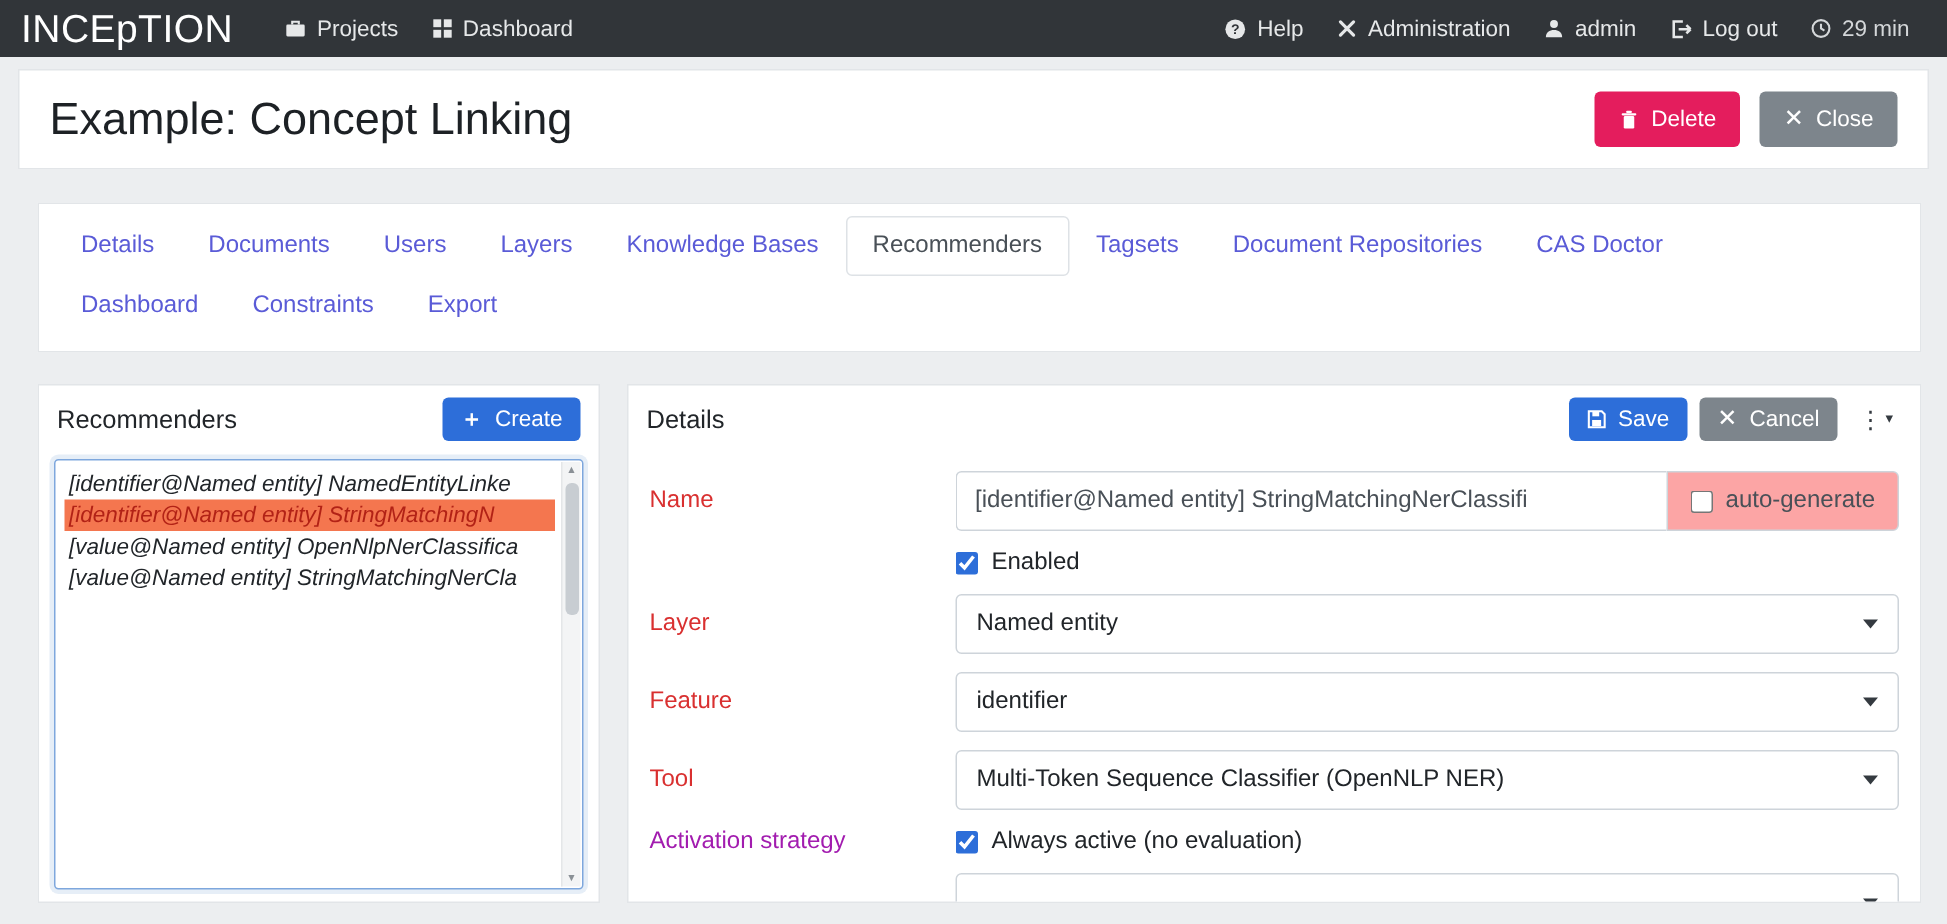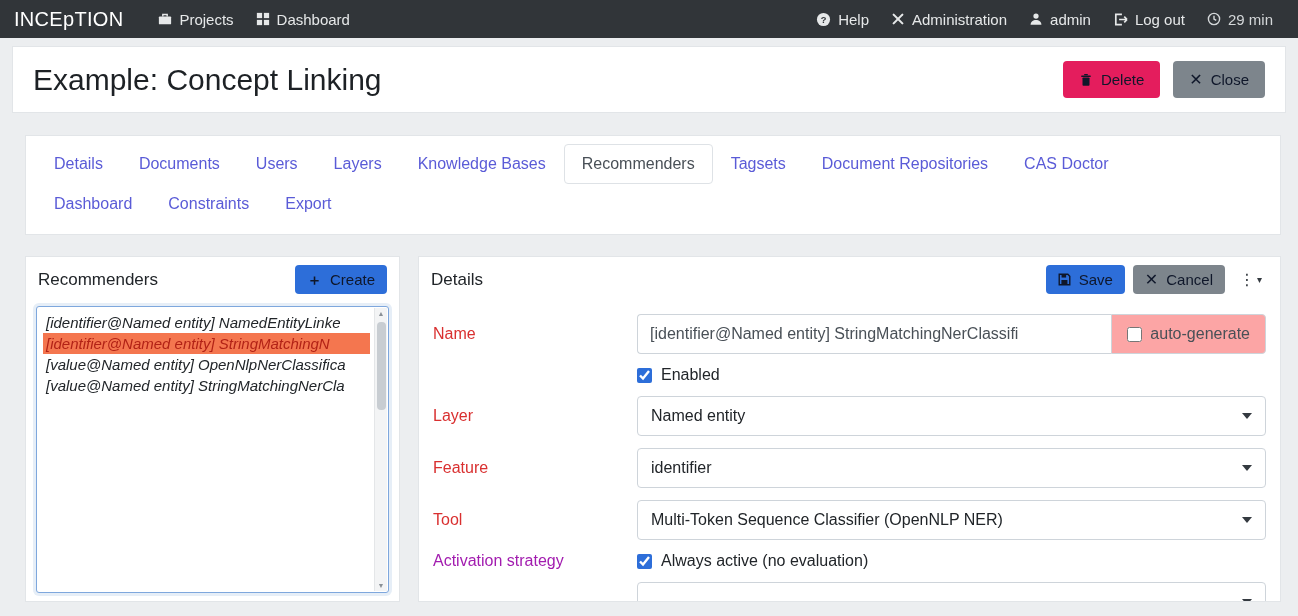--- a/index.html
+++ b/index.html
@@ -10,28 +10,28 @@
     font-family:"Liberation Sans","DejaVu Sans",sans-serif;
     color:#212529;
   }
   .icon svg { display:block; }
 
   
   .navbar {
     height:38px; background:var(--navbar-bg,#313539);
     display:flex; align-items:center; padding:0 14px; color:#e6e8e9;
   }
-  .brand { font-size:20px; color:#fff; margin-right:24px; cursor:pointer; letter-spacing:.3px; }
+  .brand { font-size:26px; color:#fff; margin-right:24px; cursor:pointer; letter-spacing:.3px; }
   .nav-item { display:flex; align-items:center; gap:7px; font-size:15px; padding:0 11px; cursor:pointer; white-space:nowrap; }
   .nav-right { margin-left:auto; display:flex; align-items:center; }
   .nav-timer { cursor:default; color:#d4d7d9; }
 
   
   .btn {
-    border:none; border-radius:4px; color:#0f172a; font-size:15px; line-height:1;
+    border:none; border-radius:4px; color:#ffffff; font-size:15px; line-height:1;
     display:inline-flex; align-items:center; gap:8px; padding:11px 16px;
     cursor:pointer; font-family:inherit; white-space:nowrap;
   }
   .btn-danger   { background:var(--danger-pink,#e41d5d); }
   .btn-secondary{ background:var(--secondary-gray,#7d858c); }
   .btn-primary  { background:var(--accent-blue,#2d6ed9); }
   .btn-sm { padding:7px 12px; font-size:15px; }
   .x-glyph { font-size:16px; font-weight:bold; line-height:12px; }
   .plus-glyph { font-size:15px; font-weight:bold; line-height:12px; }
 

